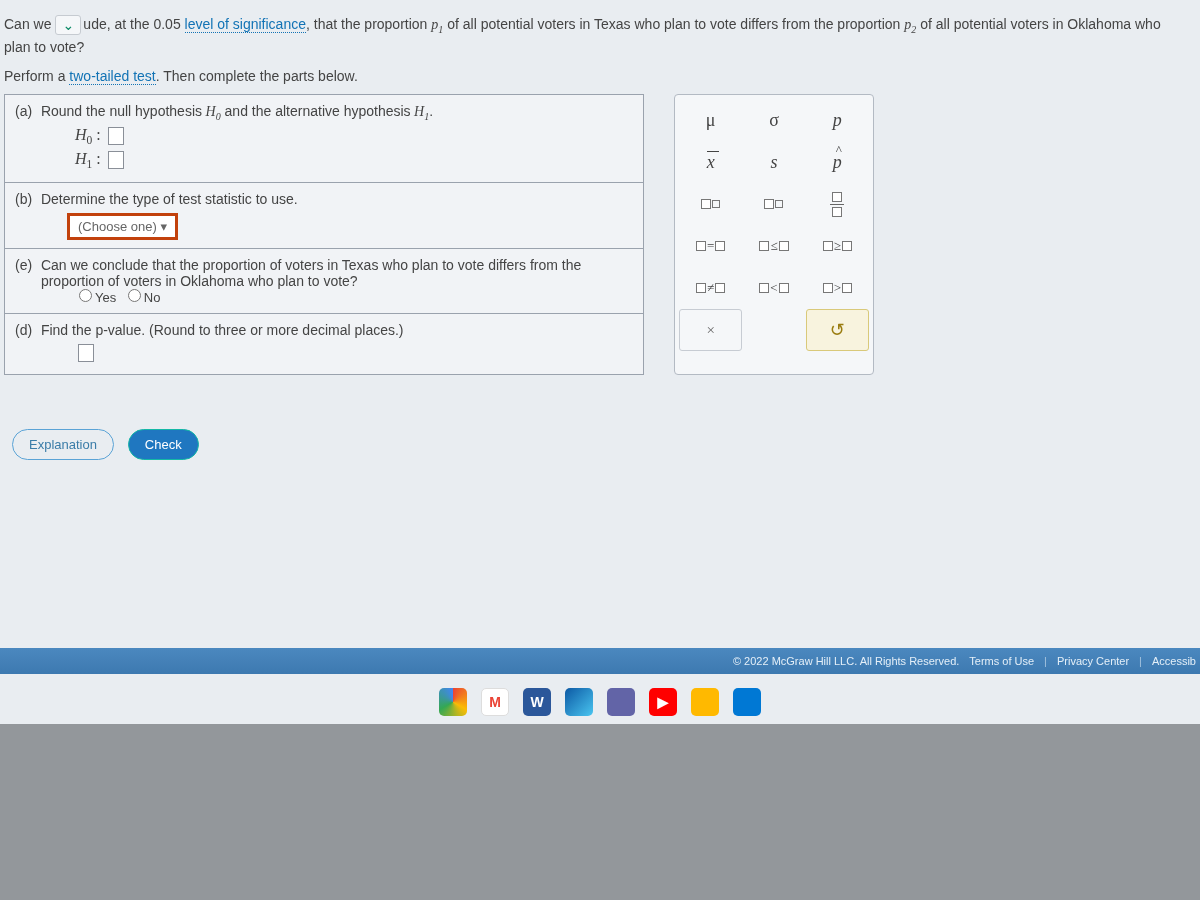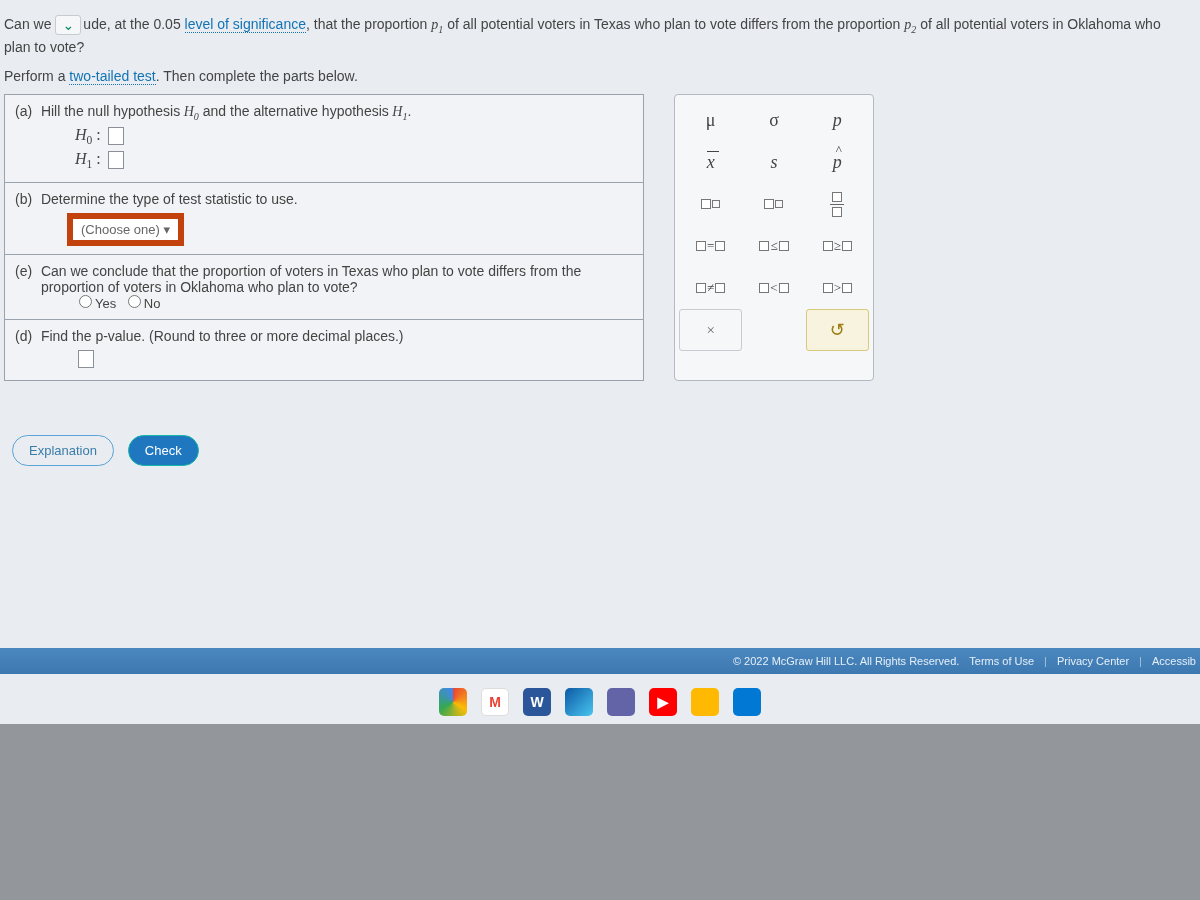--- a/index.html
+++ b/index.html
@@ -56,21 +56,21 @@
     display: inline-block;
     width: 16px; height: 18px;
     border: 1px solid #8a8f98;
     background: #fff;
     vertical-align: middle;
     margin-left: 3px;
     font-style: normal;
   }
   .select-mock {
     display: inline-block;
-    border: 6px solid #c2410c;
+    border: 3px solid #c2410c;
     background: #fff;
     padding: 3px 8px;
     margin-left: 52px;
     color: #666;
     font-size: 13px;
   }
   .radio { margin-left: 56px; font-size: 13px;}
   .radio input { margin: 0 3px 0 8px; }
   .btn-row { margin-top: 12px; padding-left: 8px;}
   .btn {
@@ -167,21 +167,21 @@
     </p>
   </div>
 
   <div class="work-row">
 
     <table class="question-table">
       <tbody>
           <tr>
             <td>
         <span class="part-label">(a)</span>
-        <span>Hill the </span><span class="link">null hypothesis</span><span class="mathit"> H</span><span class="mathit sub">0</span><span> and the </span><span class="link">alternative hypothesis</span><span class="mathit"> H</span><span class="mathit sub">1</span><span>.</span>
+        <span>Round the </span><span class="link">null hypothesis</span><span class="mathit"> H</span><span class="mathit sub">0</span><span> and the </span><span class="link">alternative hypothesis</span><span class="mathit"> H</span><span class="mathit sub">1</span><span>.</span>
         <div class="ans-line">
           <span>H</span><span class="sub" style="font-style:normal">0</span><span style="font-style:normal"> : </span><span class="ans-box"></span>
         </div>
         <div class="ans-line">
           <span>H</span><span class="sub" style="font-style:normal">1</span><span style="font-style:normal"> : </span><span class="ans-box"></span>
         </div>
       </td>
           </tr>
       <tr>
             <td>

